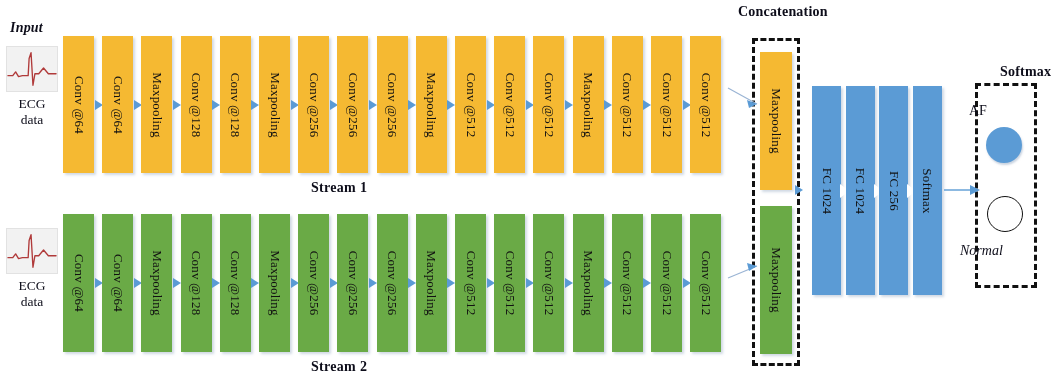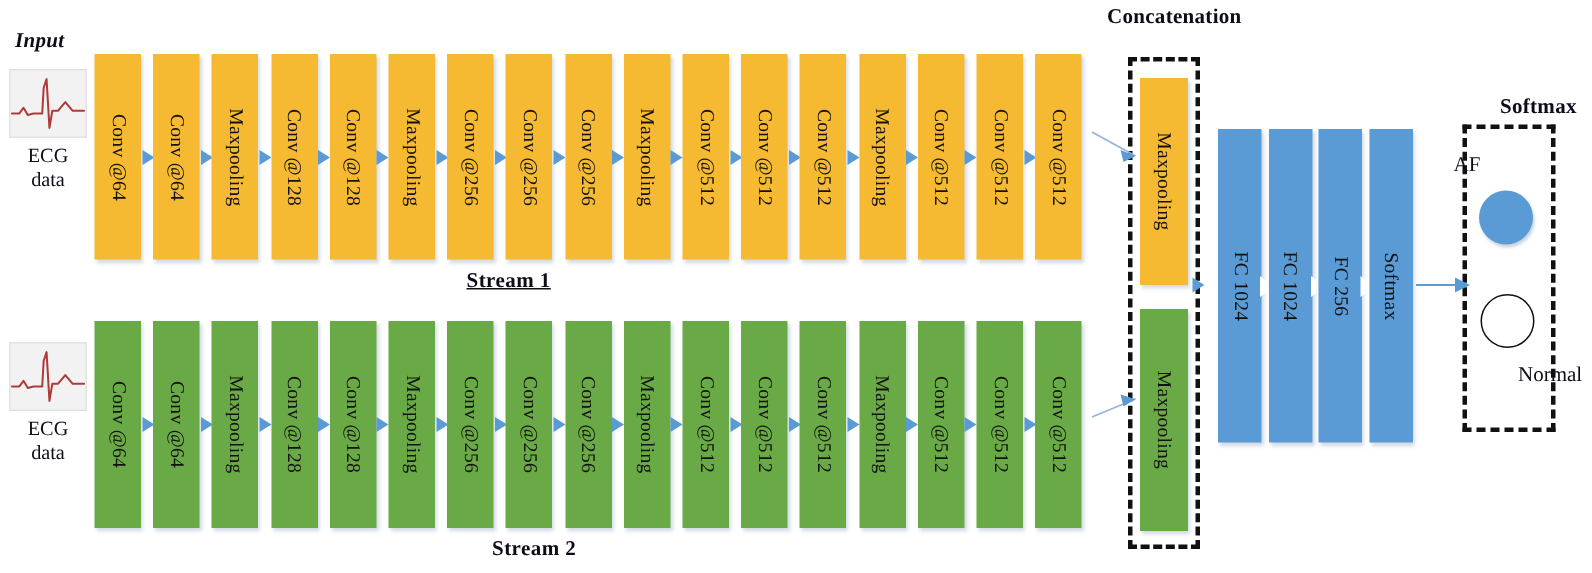--- a/index.html
+++ b/index.html
@@ -295,22 +295,22 @@
       <div class="arrow-tri" style="left: 643.3px; top: 278px;"></div>
       <div class="layer layer-green" style="left: 651px; top: 214px; width: 31px; height: 138px;">
         <span class="vtext">Conv @512</span>
       </div>
       <div class="arrow-tri" style="left: 682.5px; top: 278px;"></div>
       <div class="layer layer-green" style="left: 690.2px; top: 214px; width: 31px; height: 138px;">
         <span class="vtext">Conv @512</span>
       </div>
     </div>
 
-  <div class="stream-caption" style="left:311px; top:180px;text-decoration:underline;">Stream 1</div>
-  <div class="stream-caption" style="left:328px; top:359px;">Stream 2</div>
+  <div class="stream-caption" style="left:311px; top:180px;">Stream 1</div>
+  <div class="stream-caption" style="left:311px; top:359px;">Stream 2</div>
 
   <div class="dashed-box" style="left:752px; top:38px; width:48px; height:328px;"></div>
 
   <div class="layer layer-orange" style="left:760px; top:52px; width:32px; height:138px;">
     <span class="vtext">Maxpooling</span>
   </div>
   <div class="layer layer-green" style="left:760px; top:206px; width:32px; height:148px;">
     <span class="vtext">Maxpooling</span>
   </div>
 
@@ -331,21 +331,21 @@
         <span class="vtext">Softmax</span>
       </div>
     </div>
 
   <div class="dashed-box" style="left:975px; top:83px; width:62px; height:205px;"></div>
 
   <div class="out-label" style="left:969px; top:103px;">AF</div>
   <div class="circle-filled" style="left:986px; top:127px; width:36px; height:36px;"></div>
 
   <div class="circle-open" style="left:987px; top:196px; width:34px; height:34px;"></div>
-  <div class="out-label" style="left:1012px; top:243px;">Normal</div>
+  <div class="out-label" style="left:960px; top:243px;font-style:italic;">Normal</div>
 
   <svg class="overlay">
 
     <line x1="728" y1="88" x2="757" y2="104" stroke="#9ab4d4" stroke-width="1.2"></line>
     <polygon points="757,104 747,100 749,108" fill="#5b9bd5"></polygon>
 
     <line x1="728" y1="278" x2="757" y2="266" stroke="#9ab4d4" stroke-width="1.2"></line>
     <polygon points="757,266 747,263 749,271" fill="#5b9bd5"></polygon>
 
     <line x1="944" y1="190" x2="976" y2="190" stroke="#5b9bd5" stroke-width="1.4"></line>

